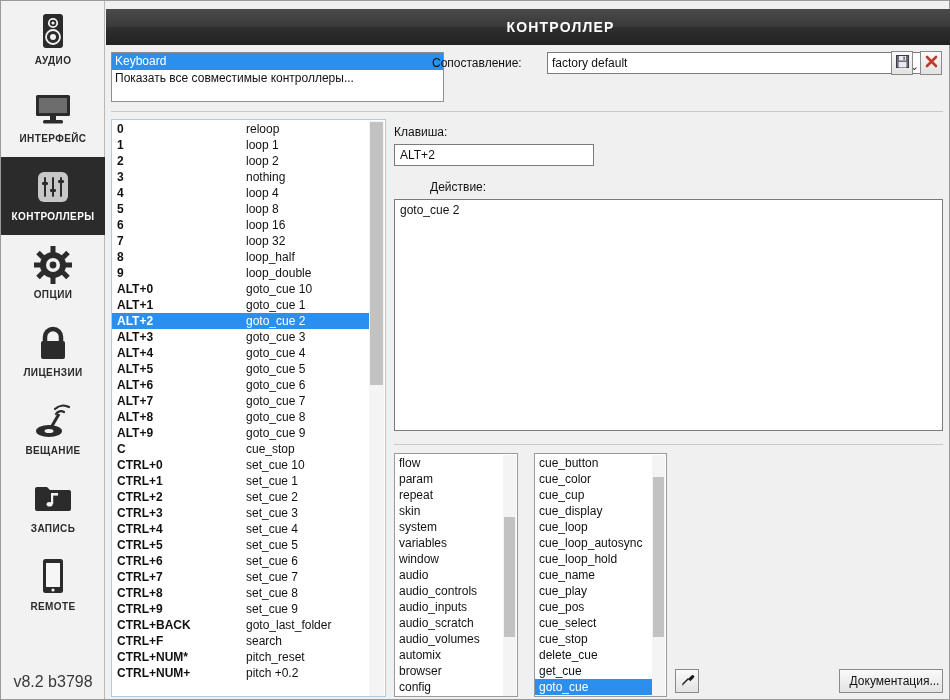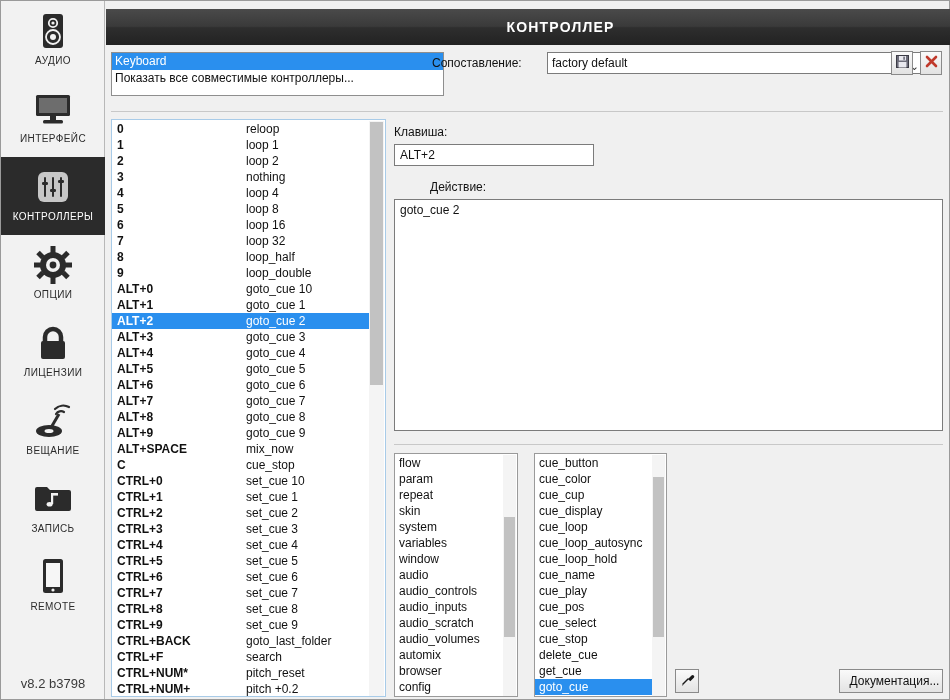--- a/index.html
+++ b/index.html
@@ -33,27 +33,27 @@
     cursor: pointer;
   }
   .side-item.active { background: #2b2b2b; }
   .side-item .side-ico {
     width: 44px; height: 44px;
     display: flex; align-items: center; justify-content: center;
   }
   .side-item .side-label {
     font-size: 10px; letter-spacing: .4px;
     color: #2b2b2b; margin-top: 2px;
-    text-align: center; font-weight: 400;
+    text-align: center; font-weight: 700;
     white-space: nowrap;
   }
   .side-item.active .side-label { color: #ffffff; }
   #side-version {
     position: absolute; bottom: 8px; left: 0; width: 104px;
-    text-align: center; font-size: 13px; color: #3a3a3a;
+    text-align: center; font-size: 16px; color: #3a3a3a;
   }
 
   
   #titlebar {
     position: absolute; left: 105px; top: 8px;
     width: 909px; height: 36px;
     background: linear-gradient(180deg,#4a4a4a 0%,#3a3a3a 48%,#2e2e2e 52%,#222 100%);
     display: flex; align-items: center; justify-content: center;
   }
   #titlebar .t-text {
@@ -64,21 +64,21 @@
     position: absolute; right: 10px; top: 8px;
     width: 20px; height: 20px;
     display: flex; align-items: center; justify-content: center;
     color: #c9c9c9; font-size: 17px; cursor: pointer;
     font-family: "DejaVu Sans", sans-serif;
   }
 
   
   #dev-list {
     position: absolute; left: 110px; top: 51px;
-    width: 333px; height: 44px;
+    width: 333px; height: 50px;
     background: #ffffff;
     border: 1px solid #8e8e8e;
     overflow: hidden;
   }
   .dev-row {
     height: 17px; line-height: 17px;
     font-size: 12px; color: #111;
     padding-left: 3px; white-space: nowrap; cursor: pointer;
   }
   .dev-row.sel { background: #2a8fee; color: #ffffff; }
@@ -471,24 +471,20 @@
           <span class="kcol">ALT+7</span>
           <span class="acol">goto_cue 7</span>
         </div>
         <div class="key-row">
           <span class="kcol">ALT+8</span>
           <span class="acol">goto_cue 8</span>
         </div>
         <div class="key-row">
           <span class="kcol">ALT+9</span>
           <span class="acol">goto_cue 9</span>
-        </div>
-        <div class="key-row">
-          <span class="kcol">ALT+SPACE</span>
-          <span class="acol">mix_now</span>
         </div>
         <div class="key-row">
           <span class="kcol">C</span>
           <span class="acol">cue_stop</span>
         </div>
         <div class="key-row">
           <span class="kcol">CTRL+0</span>
           <span class="acol">set_cue 10</span>
         </div>
         <div class="key-row">

